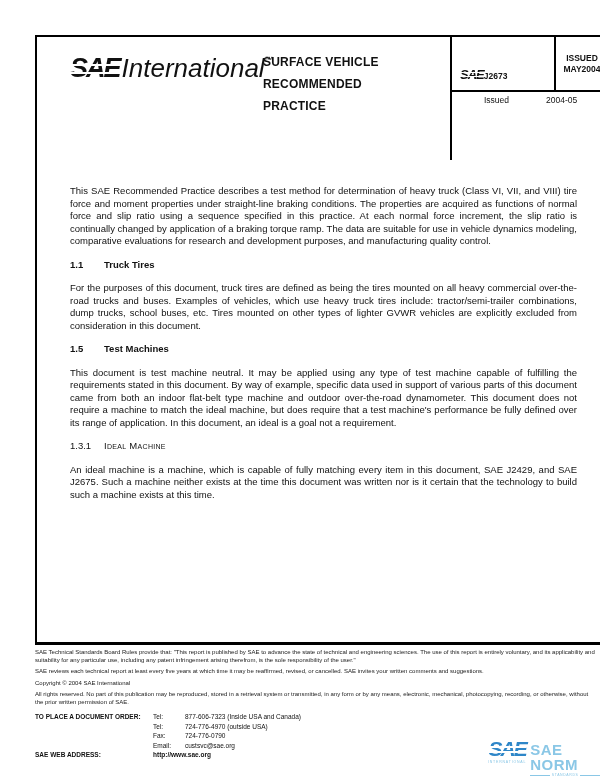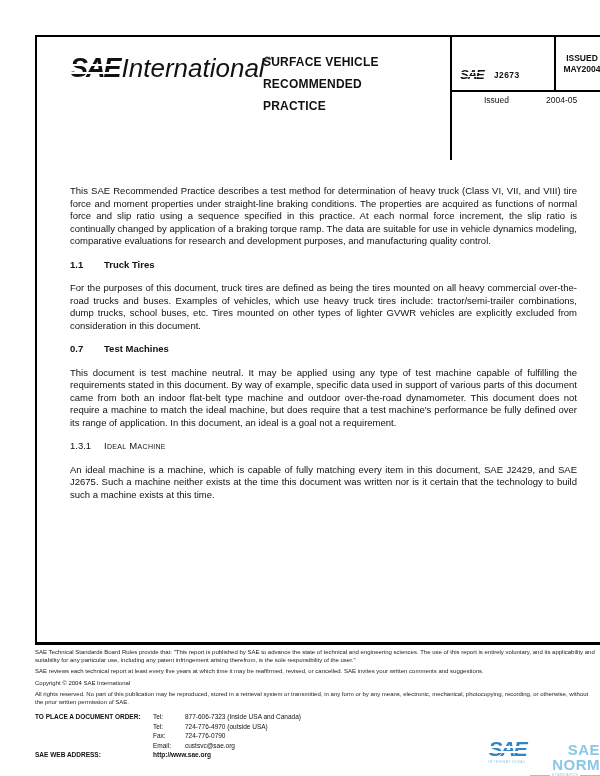--- a/index.html
+++ b/index.html
@@ -42,21 +42,21 @@
   }
   .sae-mark-mini {
     position:relative; display:inline-block; font-weight:bold; font-style:italic;
     font-size:13px; letter-spacing:-1px;
   }
   .sae-mark-mini::before, .sae-mark-mini::after {
     content:""; position:absolute; left:-1px; right:0; height:1px; background:#fff;
   }
   .sae-mark-mini::before { top:36%; }
   .sae-mark-mini::after  { top:62%; }
-  .code-text { font-size:8.5px; font-weight:bold; margin-left:10px; position:relative; top:-1px;font-family:Liberation Mono, monospace; }
+  .code-text { font-size:8.5px; font-weight:bold; margin-left:0; position:relative; top:-1px; }
   .cell-issued {
     width:52px; display:flex; flex-direction:column; justify-content:center;
     text-align:center; font-weight:bold; font-size:8.5px; line-height:11px;
   }
   .rc-bottom { height:64px; padding:3px 0 0 8px; font-size:8.5px;margin-left:24px; }
   .rc-bottom .issued-label { display:inline-block; width:62px; }
   
   .title-bar {
     height:37px; border-bottom:2px solid #000; display:flex;
     align-items:center; justify-content:center;
@@ -84,21 +84,21 @@
     position:relative; display:inline-block; font-weight:bold; font-style:italic;
     font-size:21px; line-height:20px; letter-spacing:-2px; color:#2e86c8;
   }
   .wm-sae::before, .wm-sae::after {
     content:""; position:absolute; left:-2px; right:0; height:1.5px; background:#fff;
   }
   .wm-sae::before { top:36%; }
   .wm-sae::after  { top:62%; }
   .wm-intl { font-size:3.5px; letter-spacing:0.8px; color:#8ac7e6; }
   .wm-right { padding-top:3px; }
-  .wm-norm { font-size:15px; font-weight:bold; letter-spacing:0.5px; color:#8ac7e6; line-height:15px;text-align:right; }
+  .wm-norm { font-size:15px; font-weight:bold; letter-spacing:0.5px; color:#8ac7e6; line-height:15px; }
   .wm-sub { display:flex; align-items:center; gap:2px; margin-top:1px; }
   .wm-sub .rule { flex:1; height:1px; background:#8ac7e6; }
   .wm-sub .wm-sub-text { font-size:3.5px; letter-spacing:0.6px; color:#8ac7e6; }
 </style>
 </head>
 <body>
 
 <div class="page">
 
   <div class="main-border">
@@ -138,21 +138,21 @@
           <span class="sec-num">1.1</span><span>Truck Tires</span>
         </div>
         <div class="sec-para">For the purposes of this document, truck tires are defined as being the tires mounted on all heavy commercial over-the-road trucks and buses.  Examples of vehicles, which use heavy truck tires include: tractor/semi-trailer combinations, dump trucks, school buses, etc.  Tires mounted on other types of lighter GVWR vehicles are explicitly excluded from consideration in this document.</div>
       </div>
 
       <div class="sec">
       </div>
 
       <div class="sec">
         <div class="sec-head">
-          <span class="sec-num">0.7</span><span>Test Machines</span>
+          <span class="sec-num">1.5</span><span>Test Machines</span>
         </div>
         <div class="sec-para">This document is test machine neutral. It may be applied using any type of test machine capable of fulfilling the requirements stated in this document.  By way of example, specific data used in support of various parts of this document came from both an indoor flat-belt type machine and outdoor over-the-road dynamometer.  This document does not require a machine to match the ideal machine, but does require that a test machine's performance be fully defined over its range of application.  In this document, an ideal is a goal not a requirement.</div>
       </div>
 
       <div class="sec">
         <div class="sec-head" style="font-weight:normal;">
           <span class="sec-num">1.3.1</span><span class="smallcaps">Ideal Machine</span>
         </div>
         <div class="sec-para">An ideal machine is a machine, which is capable of fully matching every item in this document, SAE J2429, and SAE J2675.  Such a machine neither exists at the time this document was written nor is it certain that the technology to build such a machine exists at this time.</div>
       </div>

